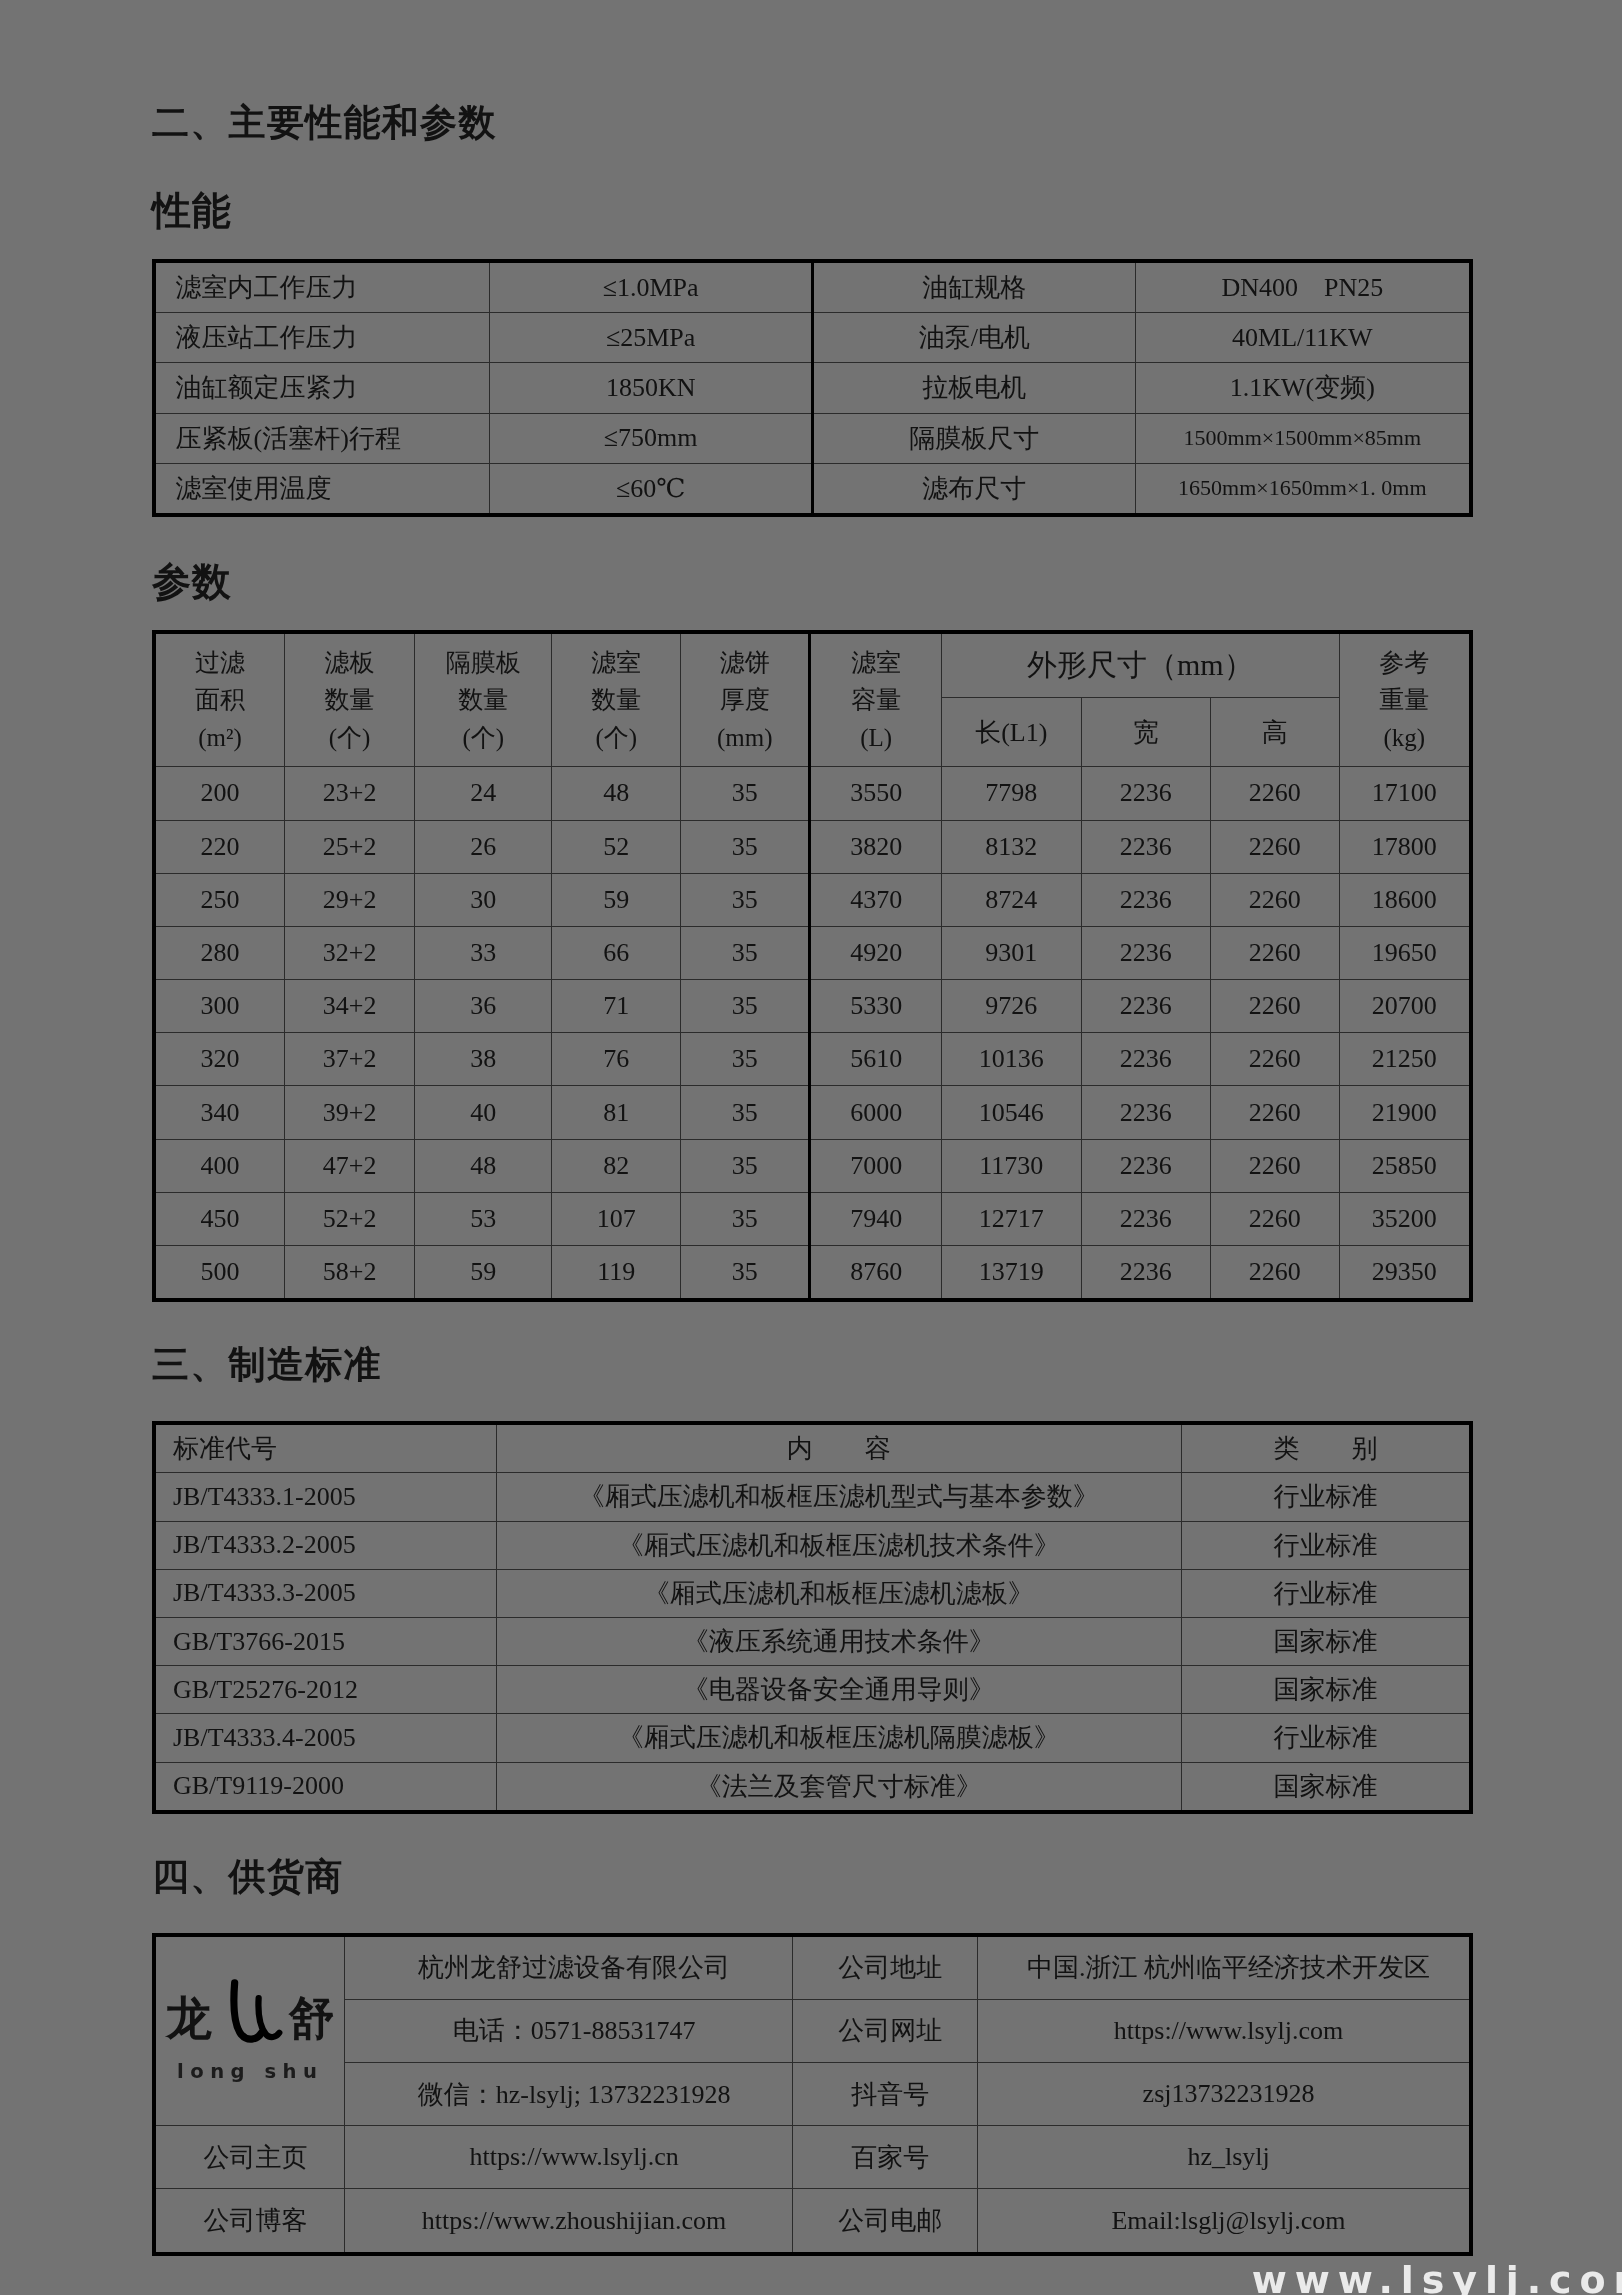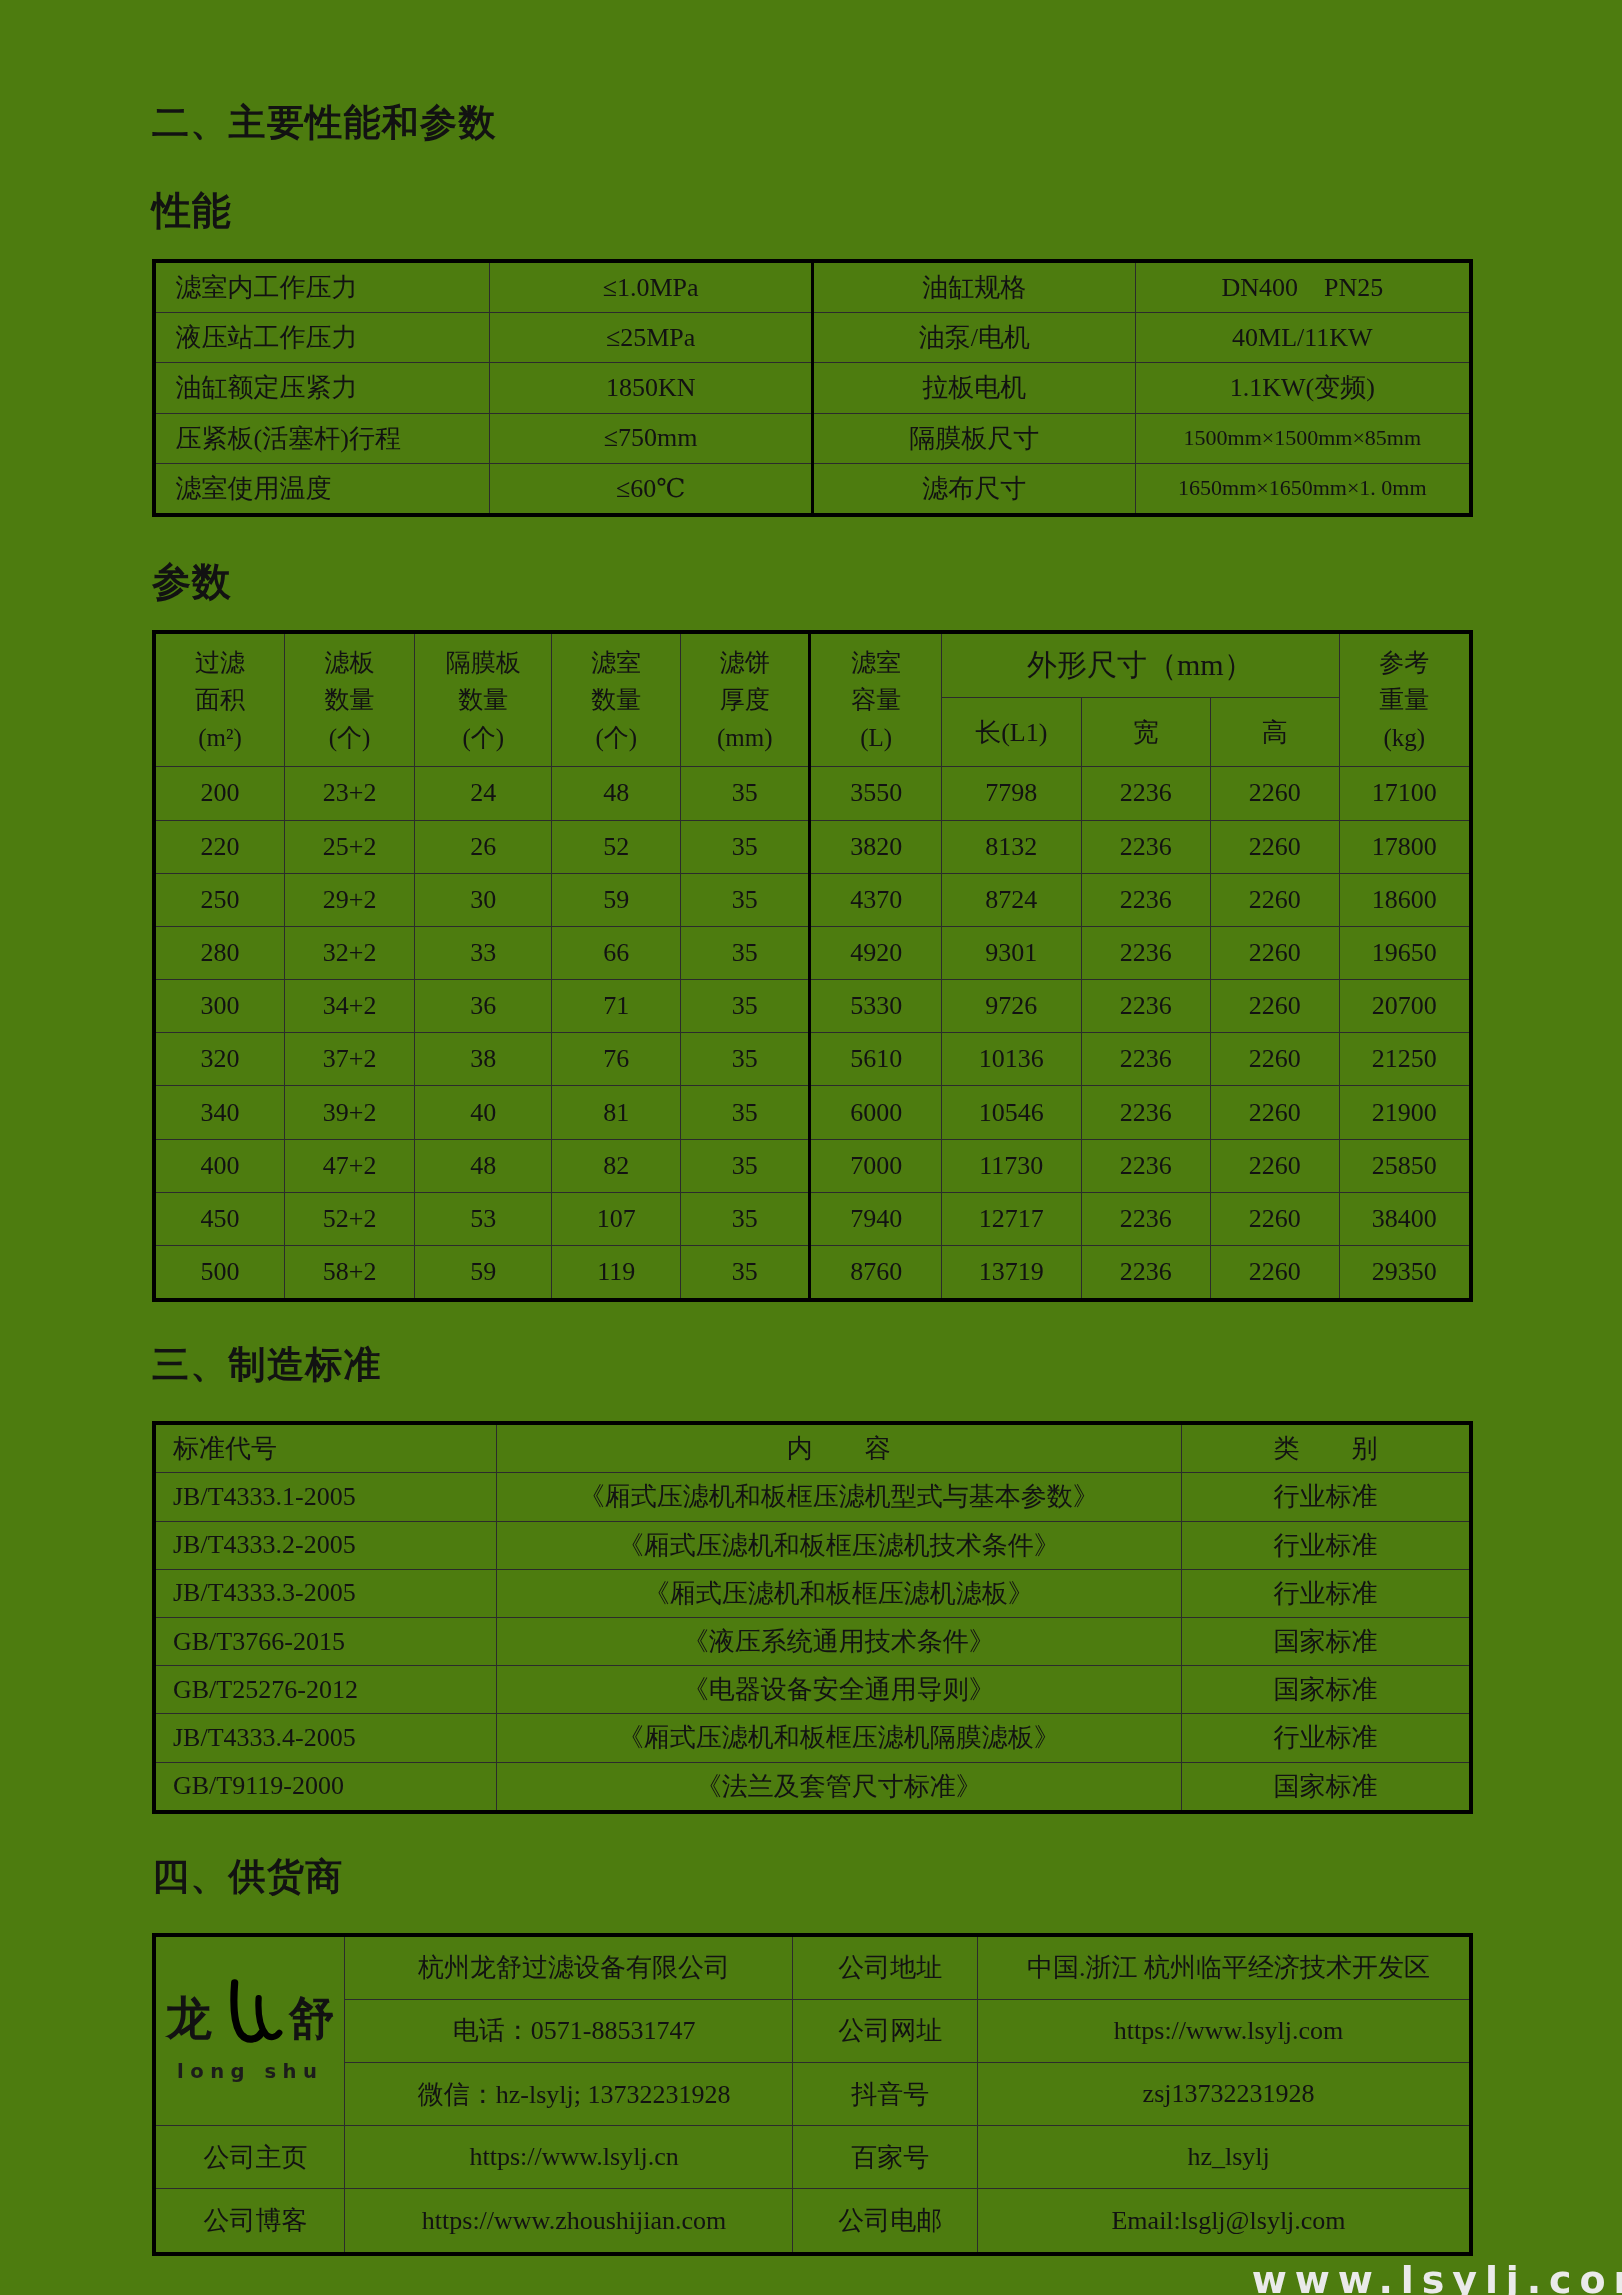--- a/index.html
+++ b/index.html
@@ -1,19 +1,19 @@
 <!DOCTYPE html>
 <html style="font-size:10.5px"><head>
 <meta charset="utf-8">
 <style>
   html,body{margin:0;padding:0;background:#888;}
   .page{
     position:relative;
     width:1622px;height:2295px;
-    background:#4d7c0f;
+    background:#737373;
     overflow:hidden;
     font-family:"Liberation Serif","DejaVu Serif",serif;
     color:#121212;
     margin:0 auto;
   }
   .content{padding:98px 149px 0 152px;}
   .section-title{font-size:37px;font-weight:bold;margin:0 0 36px 0;letter-spacing:1.3px;}
   .sub-title{font-size:39px;font-weight:bold;margin:0 0 21px 0;letter-spacing:0.7px;}
   .gap-top{margin-top:38px;font-family:Liberation Mono, monospace;}
 
@@ -246,21 +246,21 @@
       <tr>
         <td class="data">450</td>
         <td class="data">52+2</td>
         <td class="data">53</td>
         <td class="data">107</td>
         <td class="data thick-r">35</td>
         <td class="data">7940</td>
         <td class="data">12717</td>
         <td class="data">2236</td>
         <td class="data">2260</td>
-        <td class="data">38400</td>
+        <td class="data">35200</td>
       </tr>
       <tr>
         <td class="data">500</td>
         <td class="data">58+2</td>
         <td class="data">59</td>
         <td class="data">119</td>
         <td class="data thick-r">35</td>
         <td class="data">8760</td>
         <td class="data">13719</td>
         <td class="data">2236</td>

